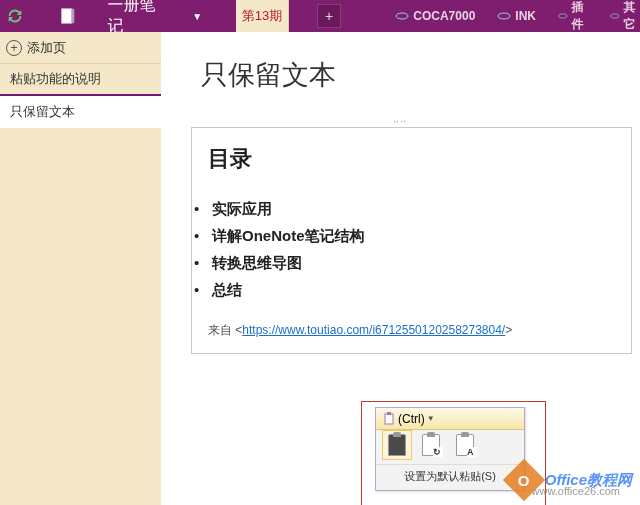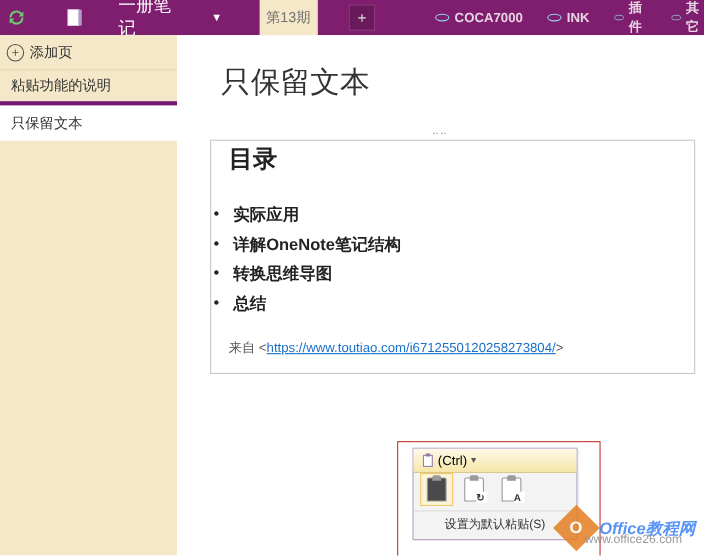--- a/index.html
+++ b/index.html
@@ -2,38 +2,38 @@
 <html><head>
 <meta charset="utf-8">
 <style>
 * { margin:0; padding:0; box-sizing:border-box; font-family:"Microsoft YaHei","Segoe UI",sans-serif; }
 body { width:640px; height:505px; background:#fff; overflow:hidden; position:relative; }
 
 .titlebar { height:32px; background:#7f1d6f; display:flex; align-items:center; color:#fff;gap:24px; }
 .tb-icon { width:22px; height:22px; margin:0 4px 0 6px; display:flex; align-items:center; justify-content:center; }
 .tb-title { font-size:16px; padding:0 6px 0 2px; }
 .tb-drop { font-size:10px; padding-right:10px; }
-.tab-section { width:62px; height:32px; background:#f5e8c8; display:flex; align-items:center; justify-content:center; font-size:13px; color:#737373; border-right:1px solid #d8cba8; }
+.tab-section { width:62px; height:32px; background:#f5e8c8; display:flex; align-items:center; justify-content:center; font-size:13px; color:#b91c1c; border-right:1px solid #d8cba8; }
 .tab-add { width:28px; height:24px; margin-left:4px; background:#6a1a5b; border:1px solid #8d3b80; display:flex; align-items:center; justify-content:center; color:#ddd; font-size:14px; }
 .top-links { display:flex; gap:22px; margin-left:30px; font-size:12px; color:#e6d4e2; }
 .top-link { display:flex; align-items:center; gap:4px;font-weight:bold; }
 .link-ico { width:14px; height:10px; }
 
 .main { display:flex; height:473px; }
 .sidebar { width:161px; background:#f5e8c8; display:flex; flex-direction:column; }
 .addpage { height:32px; display:flex; align-items:center; padding-left:6px; font-size:13px; color:#333; border-bottom:1px solid #e0d4b0; }
 .addpage-ico { width:16px; height:16px; border:1px solid #555; border-radius:50%; display:flex; align-items:center; justify-content:center; font-size:12px; margin-right:5px; color:#555; }
 .side-item { height:32px; display:flex; align-items:center; padding-left:10px; font-size:13px; color:#333; }
 .side-item.active { background:#fff; }
-.side-item:not(.active) { border-bottom:4px solid #701a75; }
+.side-item:not(.active) { border-bottom:2px solid #701a75; }
 
 .content { flex:1; background:#fff; position:relative; padding:0; }
 .page-title { font-size:27px; color:#333; font-weight:300; padding:25px 0 0 40px; }
 .grip { text-align:center; color:#999; font-size:10px; letter-spacing:2px; margin-top:18px; }
-.doc-box { border:1px solid #c8c8c8; margin:2px 8px 0 30px; padding:2px 16px 14px 16px; position:relative; }
+.doc-box { border:1px solid #c8c8c8; margin:2px 8px 0 30px; padding:16px 16px 14px 16px; position:relative; }
 .toc-h { font-size:22px; font-weight:700; color:#222; margin-bottom:22px; }
 .toc-list { list-style:none; }
 .toc-list li { font-size:15px; color:#222; font-weight:600; padding:4px 0 4px 4px; position:relative; }
 .toc-list li::before { content:"•"; position:absolute; left:-14px; font-weight:400; }
 .source { font-size:12px; color:#555; margin-top:18px; }
 .source a { color:#1a6fc9; text-decoration:underline; }
 .popover-wrap { position:absolute; left:200px; top:369px; width:185px; height:122px; border:1px solid #c0392b; }
 .popover { position:absolute; left:13px; top:5px; width:150px; border:1px solid #b9a6c9; background:#f3f3f3; box-shadow:1px 1px 2px rgba(0,0,0,0.15); }
 .pop-btn { height:22px; background:linear-gradient(#fef9e8,#f6e7a8); border-bottom:1px solid #d8c988; display:flex; align-items:center; padding:0 6px; font-size:12px; gap:2px; }
 .pop-btn-ico { width:14px; height:14px; }

